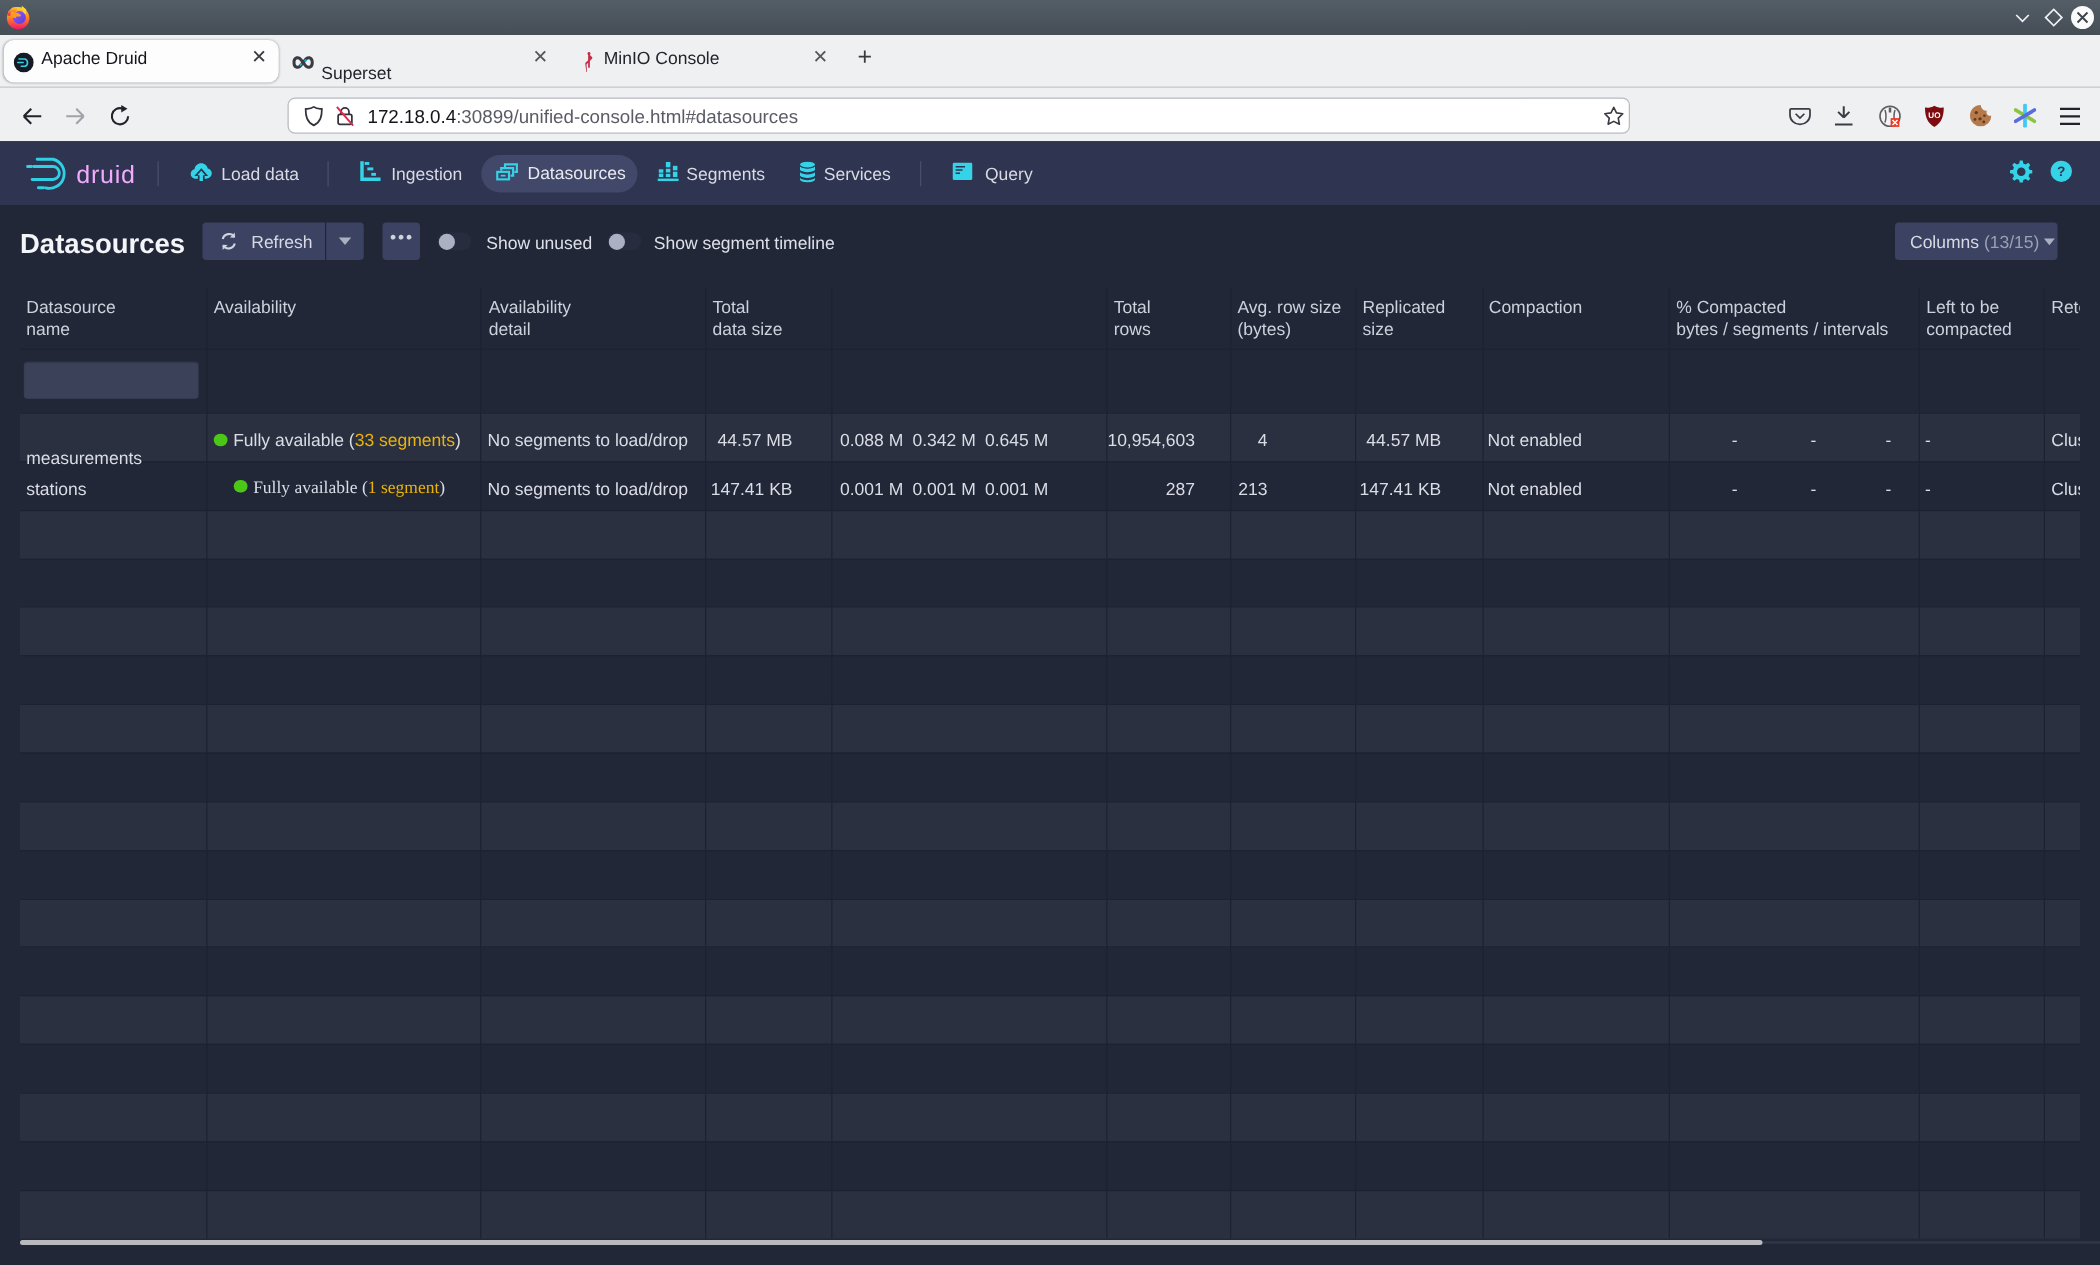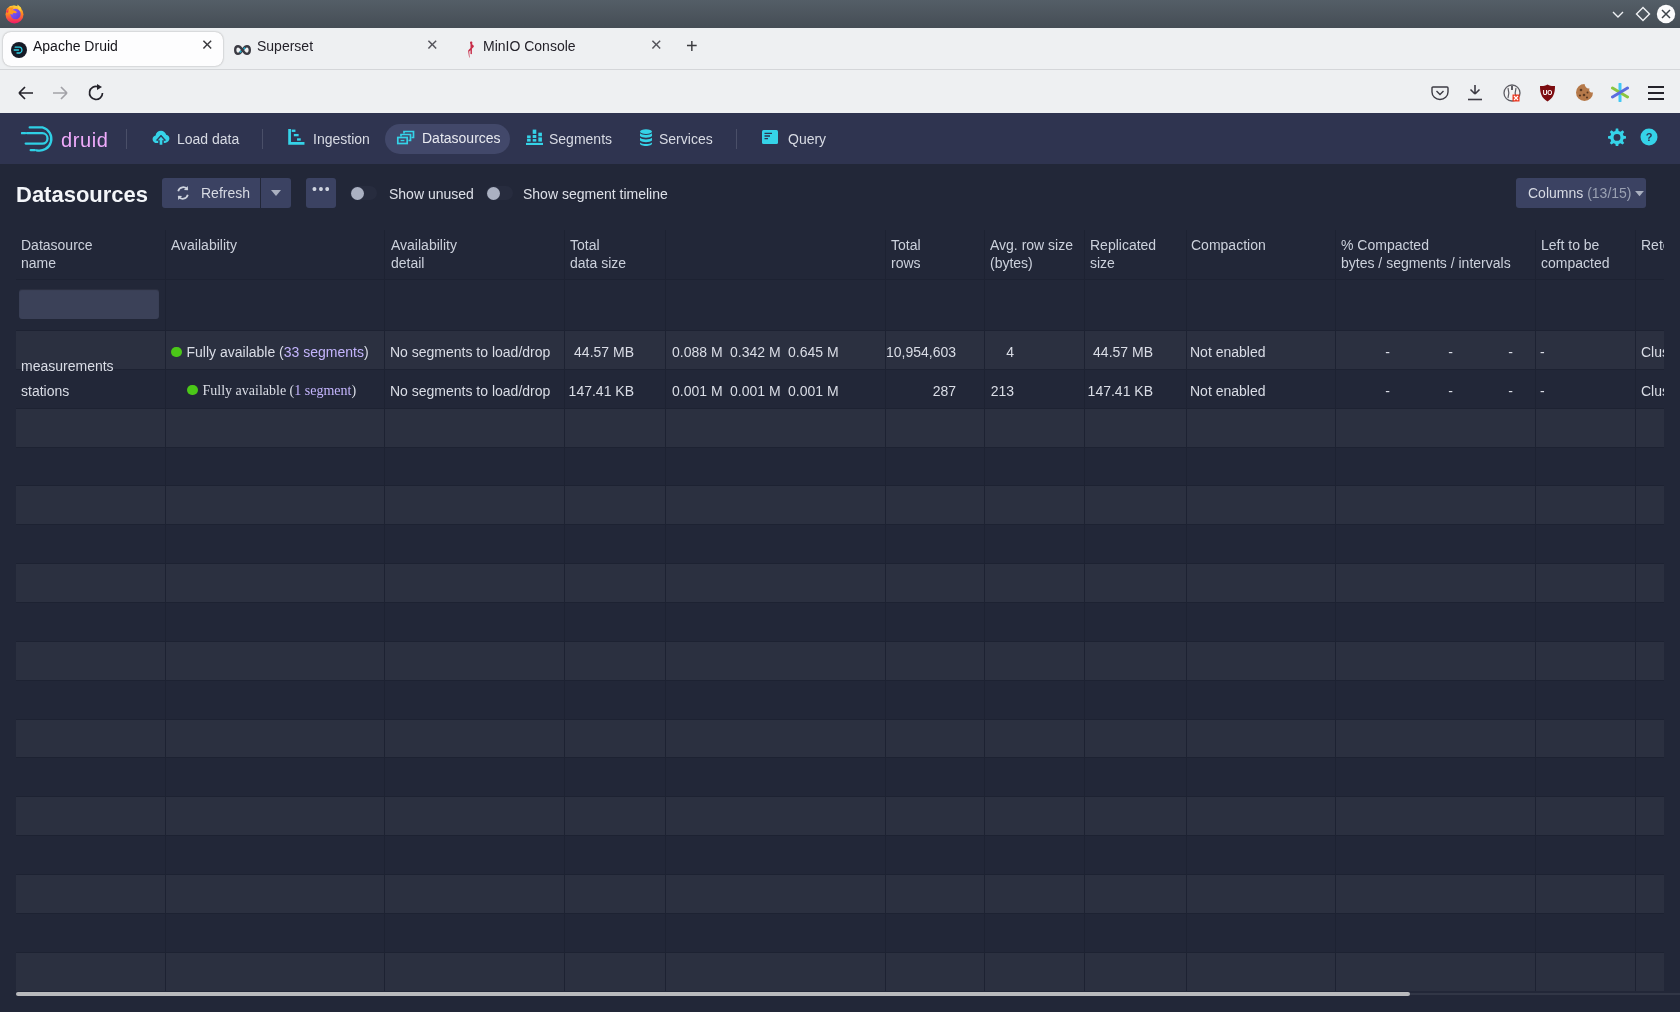--- a/index.html
+++ b/index.html
@@ -45,21 +45,21 @@
 
   
   #tbl { position:absolute; left:16px; top:230px; width:1648px; height:761px; overflow:hidden; }
   .vline { position:absolute; top:0; width:1px; height:761px; background:#1d2232; }
   .hline { position:absolute; left:0; width:1648px; height:1px; background:#1d2232; }
   .stripe { position:absolute; left:0; width:1648px; height:39px; background:rgba(255,255,255,0.045); }
   .hcell { position:absolute; top:6px; font-size:14px; line-height:18px; color:#ccd1dc; }
   .cell { position:absolute; font-size:14px; color:#dadde6; }
   #filterbox { position:absolute; left:3px; top:59px; width:140px; height:30px; background:#3b4158;
     border-radius:3px; box-shadow:inset 0 1px 1px rgba(0,0,0,.3); }
-  .lnk { color:#c4b5fd; }
+  .lnk { color:#eab308; }
 
   #hscroll { position:absolute; left:16px; top:992px; width:1394px; height:4px; border-radius:2px; background:#b9babd; }
   #hscrolltrack { position:absolute; left:16px; top:993px; width:1664px; height:2px; background:rgba(255,255,255,0.07); }
 </style>
 </head>
 <body>
 
 <div id="titlebar">
   <svg class="abs" style="left:4px;top:3px;" width="21" height="21" viewBox="0 0 21 21">
     <defs>
@@ -100,21 +100,21 @@
     <path d="M4.2 5.2 L9 5.2 A3.1 3.1 0 0 1 9 11 L6 11" stroke="#2fd0e5" stroke-width="1.3" fill="none" stroke-linecap="round"></path>
     <path d="M3.2 8 L7.5 8" stroke="#2fd0e5" stroke-width="1.3" stroke-linecap="round"></path>
   </svg>
   <div class="tabtxt" style="left:33px;">Apache Druid</div>
   <div class="tabx" style="left:201px;">✕</div>
 
   <svg class="abs" style="left:233px;top:16px;" width="19" height="12" viewBox="0 0 19 12">
     <path d="M5 1 C2.5 1 1 2.8 1 6 C1 9.2 2.5 11 5 11 C7 11 8.2 9.8 9.5 8 C10.8 9.8 12 11 14 11 C16.5 11 18 9.2 18 6 C18 2.8 16.5 1 14 1 C12 1 10.8 2.2 9.5 4 C8.2 2.2 7 1 5 1 Z M5 3.4 C6 3.4 6.8 4.3 7.9 6 C6.8 7.7 6 8.6 5 8.6 C3.9 8.6 3.4 7.5 3.4 6 C3.4 4.5 3.9 3.4 5 3.4 Z M14 3.4 C15.1 3.4 15.6 4.5 15.6 6 C15.6 7.5 15.1 8.6 14 8.6 C13 8.6 12.2 7.7 11.1 6 C12.2 4.3 13 3.4 14 3.4 Z" fill="#3b3b43"></path>
     <path d="M6.8 8.3 L8.3 6.9 M10.7 5.1 L12.2 3.7" stroke="#1fa8c9" stroke-width="1.8"></path>
   </svg>
-  <div class="tabtxt" style="left:257px; color:#24222a;">Superset</div>
+  <div class="tabtxt" style="left:257px; color:#24222a;margin-top:12px;">Superset</div>
   <div class="tabx" style="left:426px; color:#55555c;">✕</div>
 
   <svg class="abs" style="left:465px;top:13px;" width="12" height="17" viewBox="0 0 12 17">
     <path d="M6.2 0.5 C6.8 0.5 7.4 1 7.4 1.8 C7.4 2.3 7.2 2.6 6.9 2.9 L8.6 4.6 C9 5 9 5.6 8.6 6 L6.9 7.7 L6.9 13 C6.9 13 6.6 13.2 6.2 13.2 C5.8 13.2 5.5 13 5.5 13 L5.5 9.2 L4.2 10.5 L4.6 16.5 L4.1 16.5 L3.2 10.2 C3.1 9.7 3.3 9.3 3.6 9 L5.5 7.1 L5.5 3 C5.2 2.8 5 2.4 5 1.8 C5 1 5.6 0.5 6.2 0.5 Z" fill="#c72c48"></path>
   </svg>
   <div class="tabtxt" style="left:483px; color:#24222a;">MinIO Console</div>
   <div class="tabx" style="left:650px; color:#55555c;">✕</div>
   <div class="abs" style="left:686px; top:7px; font-size:20px; color:#3a3a3e; font-weight:300;">+</div>
 </div>
 
@@ -123,20 +123,37 @@
   <svg class="abs" style="left:16px;top:13px;" width="20" height="20" viewBox="0 0 20 20">
     <path d="M3 10 L17 10 M3 10 L9 4 M3 10 L9 16" stroke="#23222a" stroke-width="1.7" fill="none"></path>
   </svg>
   <svg class="abs" style="left:50px;top:13px;" width="20" height="20" viewBox="0 0 20 20">
     <path d="M3 10 L17 10 M17 10 L11 4 M17 10 L11 16" stroke="#a2a2a8" stroke-width="1.7" fill="none"></path>
   </svg>
   <svg class="abs" style="left:86px;top:13px;" width="20" height="20" viewBox="0 0 20 20">
     <path d="M16.5 10 A6.5 6.5 0 1 1 12 3.8" stroke="#23222a" stroke-width="1.7" fill="none"></path>
     <path d="M11 1 L16 4 L11 7 Z" fill="#23222a"></path>
   </svg>
+  <div id="urlfield">
+
+    <svg class="abs" style="left:11px;top:5px;" width="18" height="18" viewBox="0 0 18 18">
+      <path d="M9 1.5 C11 3 13.5 3.2 15.5 3 C15.5 9 14.5 13.5 9 16.3 C3.5 13.5 2.5 9 2.5 3 C4.5 3.2 7 3 9 1.5 Z" stroke="#34333c" stroke-width="1.4" fill="none" stroke-linejoin="round"></path>
+    </svg>
+
+    <svg class="abs" style="left:36px;top:5px;" width="18" height="18" viewBox="0 0 18 18">
+      <rect x="3.5" y="7.5" width="11" height="8" rx="1.5" stroke="#34333c" stroke-width="1.4" fill="none"></rect>
+      <path d="M5.8 7.5 L5.8 5.5 A3.2 3.2 0 0 1 12.2 5.5 L12.2 7.5" stroke="#34333c" stroke-width="1.4" fill="none"></path>
+      <path d="M2.5 1.5 L15.5 16.5" stroke="#e22850" stroke-width="1.6"></path>
+    </svg>
+    <div class="urltxt">172.18.0.4<span class="gray">:30899/unified-console.html#datasources</span></div>
+
+    <svg class="abs" style="left:1051px;top:5px;" width="18" height="18" viewBox="0 0 18 18">
+      <path d="M9 1.8 L11.2 6.3 L16.2 7 L12.6 10.5 L13.5 15.4 L9 13.1 L4.5 15.4 L5.4 10.5 L1.8 7 L6.8 6.3 Z" stroke="#3c3b44" stroke-width="1.3" fill="none" stroke-linejoin="round"></path>
+    </svg>
+  </div>
 
   <svg class="abs" style="left:1431px;top:14px;" width="18" height="18" viewBox="0 0 18 18">
     <path d="M2 3 L16 3 C16.6 3 17 3.4 17 4 L17 8 A8 7.5 0 0 1 1 8 L1 4 C1 3.4 1.4 3 2 3 Z" stroke="#3c3b44" stroke-width="1.4" fill="none"></path>
     <path d="M5.5 7 L9 10.5 L12.5 7" stroke="#3c3b44" stroke-width="1.4" fill="none"></path>
   </svg>
 
   <svg class="abs" style="left:1466px;top:13px;" width="18" height="19" viewBox="0 0 18 19">
     <path d="M9 2 L9 11 M9 11 L4.5 6.5 M9 11 L13.5 6.5" stroke="#3c3b44" stroke-width="1.6" fill="none"></path>
     <path d="M2 16.5 L16 16.5" stroke="#3c3b44" stroke-width="1.6"></path>
   </svg>

